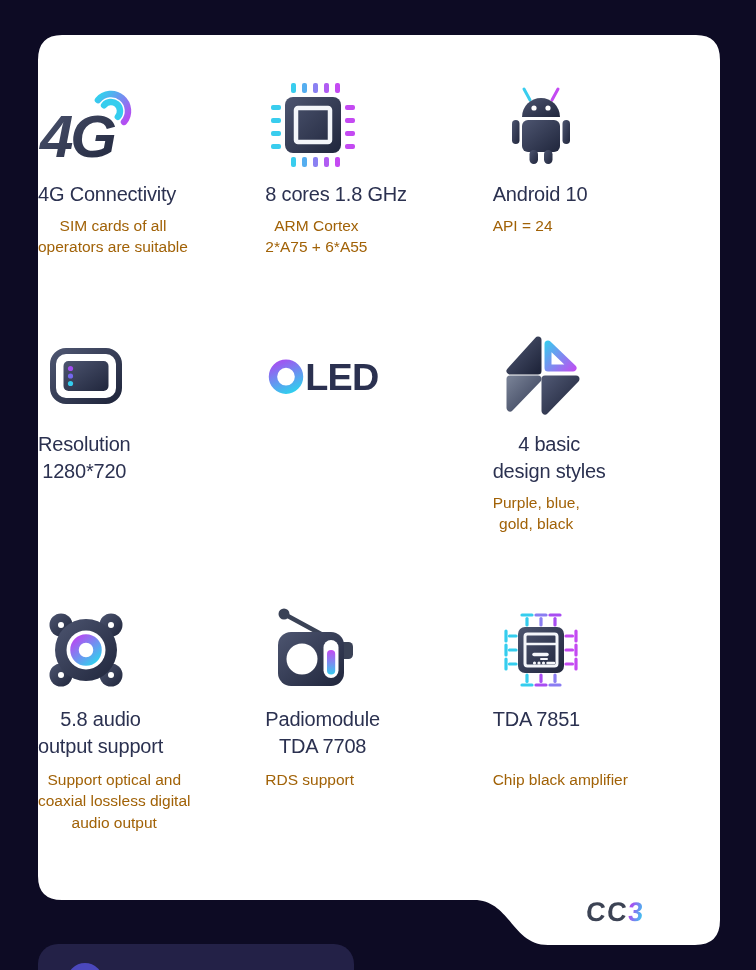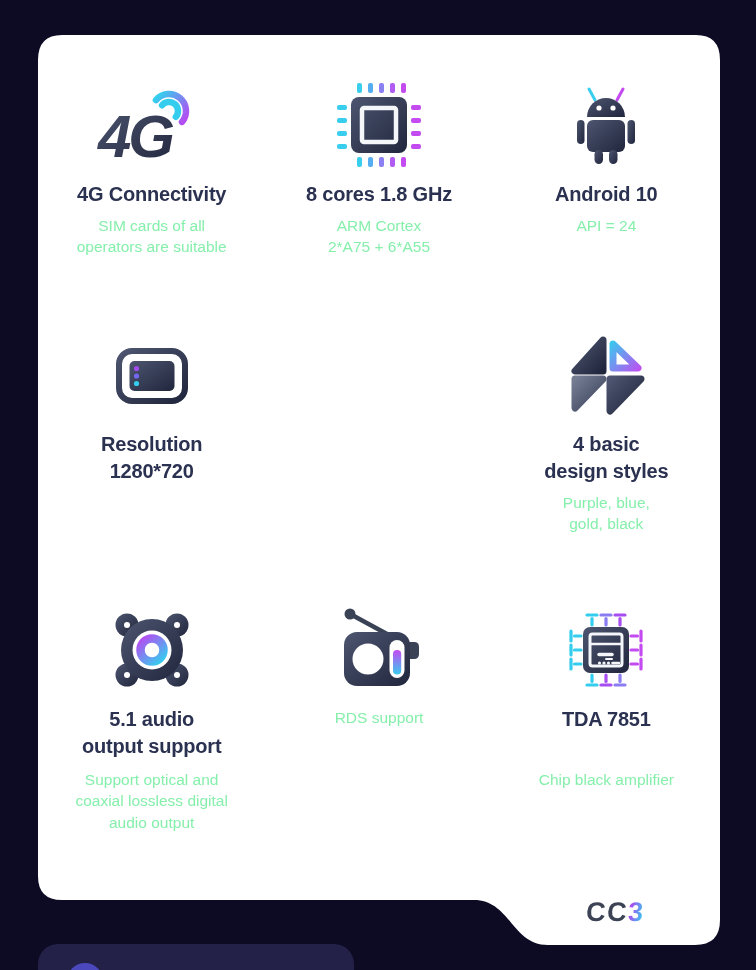--- a/index.html
+++ b/index.html
@@ -7,28 +7,28 @@
     width:756px;height:970px;position:relative;overflow:hidden;
     background:#0d0b24;
     font-family:"Liberation Sans","DejaVu Sans",sans-serif;
   }
   .card-bg{position:absolute;left:0;top:0;}
   .grid{
     position:absolute;left:38px;top:35px;width:682px;height:865px;
     display:grid;grid-template-columns:1fr 1fr 1fr;
     grid-template-rows:250px 275px 340px;
   }
-  .cell{display:flex;flex-direction:column;align-items:center;text-align:center;}
+  .cell{display:flex;flex-direction:column;align-items:flex-start;text-align:center;}
   .icon-box{height:100px;margin-top:40px;display:flex;align-items:center;justify-content:center;}
   .f-title{
-    margin-top:6px;font-size:20px;font-weight:bold;color:#2b3150;
+    margin-top:6px;font-size:20px;font-weight:normal;color:#2b3150;
     line-height:1.35;white-space:pre-line;letter-spacing:-0.2px;
   }
   .f-sub{
-    margin-top:7px;font-size:15.5px;color:#86efac;
+    margin-top:7px;font-size:15.5px;color:#a16207;
     line-height:1.38;white-space:pre-line;
   }
   .r3 .f-title{min-height:56px;}
   .cc3{
     position:absolute;left:586px;top:897px;width:110px;
     font-size:27px;font-weight:bold;letter-spacing:1.5px;
     transform:skewX(-4deg);
   }
   .cc3 .cc{color:#3c4354;}
   .cc3 .c3{
@@ -155,20 +155,32 @@
         <circle cx="32.5" cy="41.5" r="2.6" fill="#a24df0"></circle>
         <circle cx="32.5" cy="49" r="2.6" fill="#7468f0"></circle>
         <circle cx="32.5" cy="56.5" r="2.6" fill="#35cdee"></circle>
       </svg>
     </div>
     <div class="f-title">Resolution
 1280*720</div>
   </div>
 
   <div class="cell">
+    <div class="icon-box">
+      <svg width="126" height="56" viewBox="0 0 150 64">
+        <defs>
+          <linearGradient id="gq" gradientUnits="userSpaceOnUse" x1="16" y1="14" x2="32" y2="52">
+            <stop offset="0" stop-color="#a84df2"></stop>
+              <stop offset="1" stop-color="#32cdee"></stop>
+          </linearGradient>
+        </defs>
+        <circle cx="25" cy="34" r="15.5" fill="none" stroke="url(#gq)" stroke-width="10"></circle>
+        <text x="48" y="50" font-family="Liberation Sans, sans-serif" font-size="45" font-weight="bold" letter-spacing="-1" fill="#2b3150">LED</text>
+      </svg>
+    </div>
   </div>
 
   <div class="cell">
     <div class="icon-box">
       <svg width="96" height="96" viewBox="0 0 96 96">
         <defs>
           <linearGradient id="gpw" x1="0" y1="0" x2="1" y2="1">
             <stop offset="0" stop-color="#4d5570"></stop>
               <stop offset="1" stop-color="#20263c"></stop>
           </linearGradient>
@@ -212,21 +224,21 @@
         <circle cx="73" cy="73" r="11.5" fill="url(#gsp)"></circle>
         <circle cx="48" cy="48" r="31" fill="url(#gsp)"></circle>
         <circle cx="48" cy="48" r="19.5" fill="#ffffff"></circle>
         <circle cx="48" cy="48" r="11.5" fill="none" stroke="url(#gspr)" stroke-width="8.5"></circle>
         <circle cx="23" cy="23" r="3" fill="#ffffff"></circle>
         <circle cx="73" cy="23" r="3" fill="#ffffff"></circle>
         <circle cx="23" cy="73" r="3" fill="#ffffff"></circle>
         <circle cx="73" cy="73" r="3" fill="#ffffff"></circle>
       </svg>
     </div>
-    <div class="f-title">5.1 audio
+    <div class="f-title">5.8 audio
 output support</div>
     <div class="f-sub">Support optical and
 coaxial lossless digital
 audio output</div>
   </div>
 
   <div class="cell r3">
     <div class="icon-box">
       <svg width="96" height="96" viewBox="0 0 96 96">
         <defs>
@@ -241,20 +253,22 @@
         </defs>
         <line x1="21" y1="13" x2="56" y2="32" stroke="#3a4256" stroke-width="4.5" stroke-linecap="round"></line>
         <circle cx="19" cy="12" r="5.5" fill="#3a4256"></circle>
         <rect x="72" y="40" width="16" height="17" rx="4.5" fill="#3a4256"></rect>
         <rect x="13" y="30" width="66" height="54" rx="13" fill="url(#grd)"></rect>
         <circle cx="37" cy="57" r="15.5" fill="#ffffff"></circle>
         <rect x="58.5" y="38" width="15" height="38" rx="7.5" fill="#ffffff"></rect>
         <rect x="62" y="48" width="8.2" height="24.5" rx="4.1" fill="url(#grdb)"></rect>
       </svg>
     </div>
+    <div class="f-title">Padiomodule
+TDA 7708</div>
     <div class="f-sub">RDS support</div>
   </div>
 
   <div class="cell r3">
     <div class="icon-box">
       <svg width="96" height="96" viewBox="0 0 96 96">
         <defs>
           <linearGradient id="gtda" x1="0" y1="0" x2="1" y2="1">
             <stop offset="0" stop-color="#4d5570"></stop>
               <stop offset="1" stop-color="#20263c"></stop>

